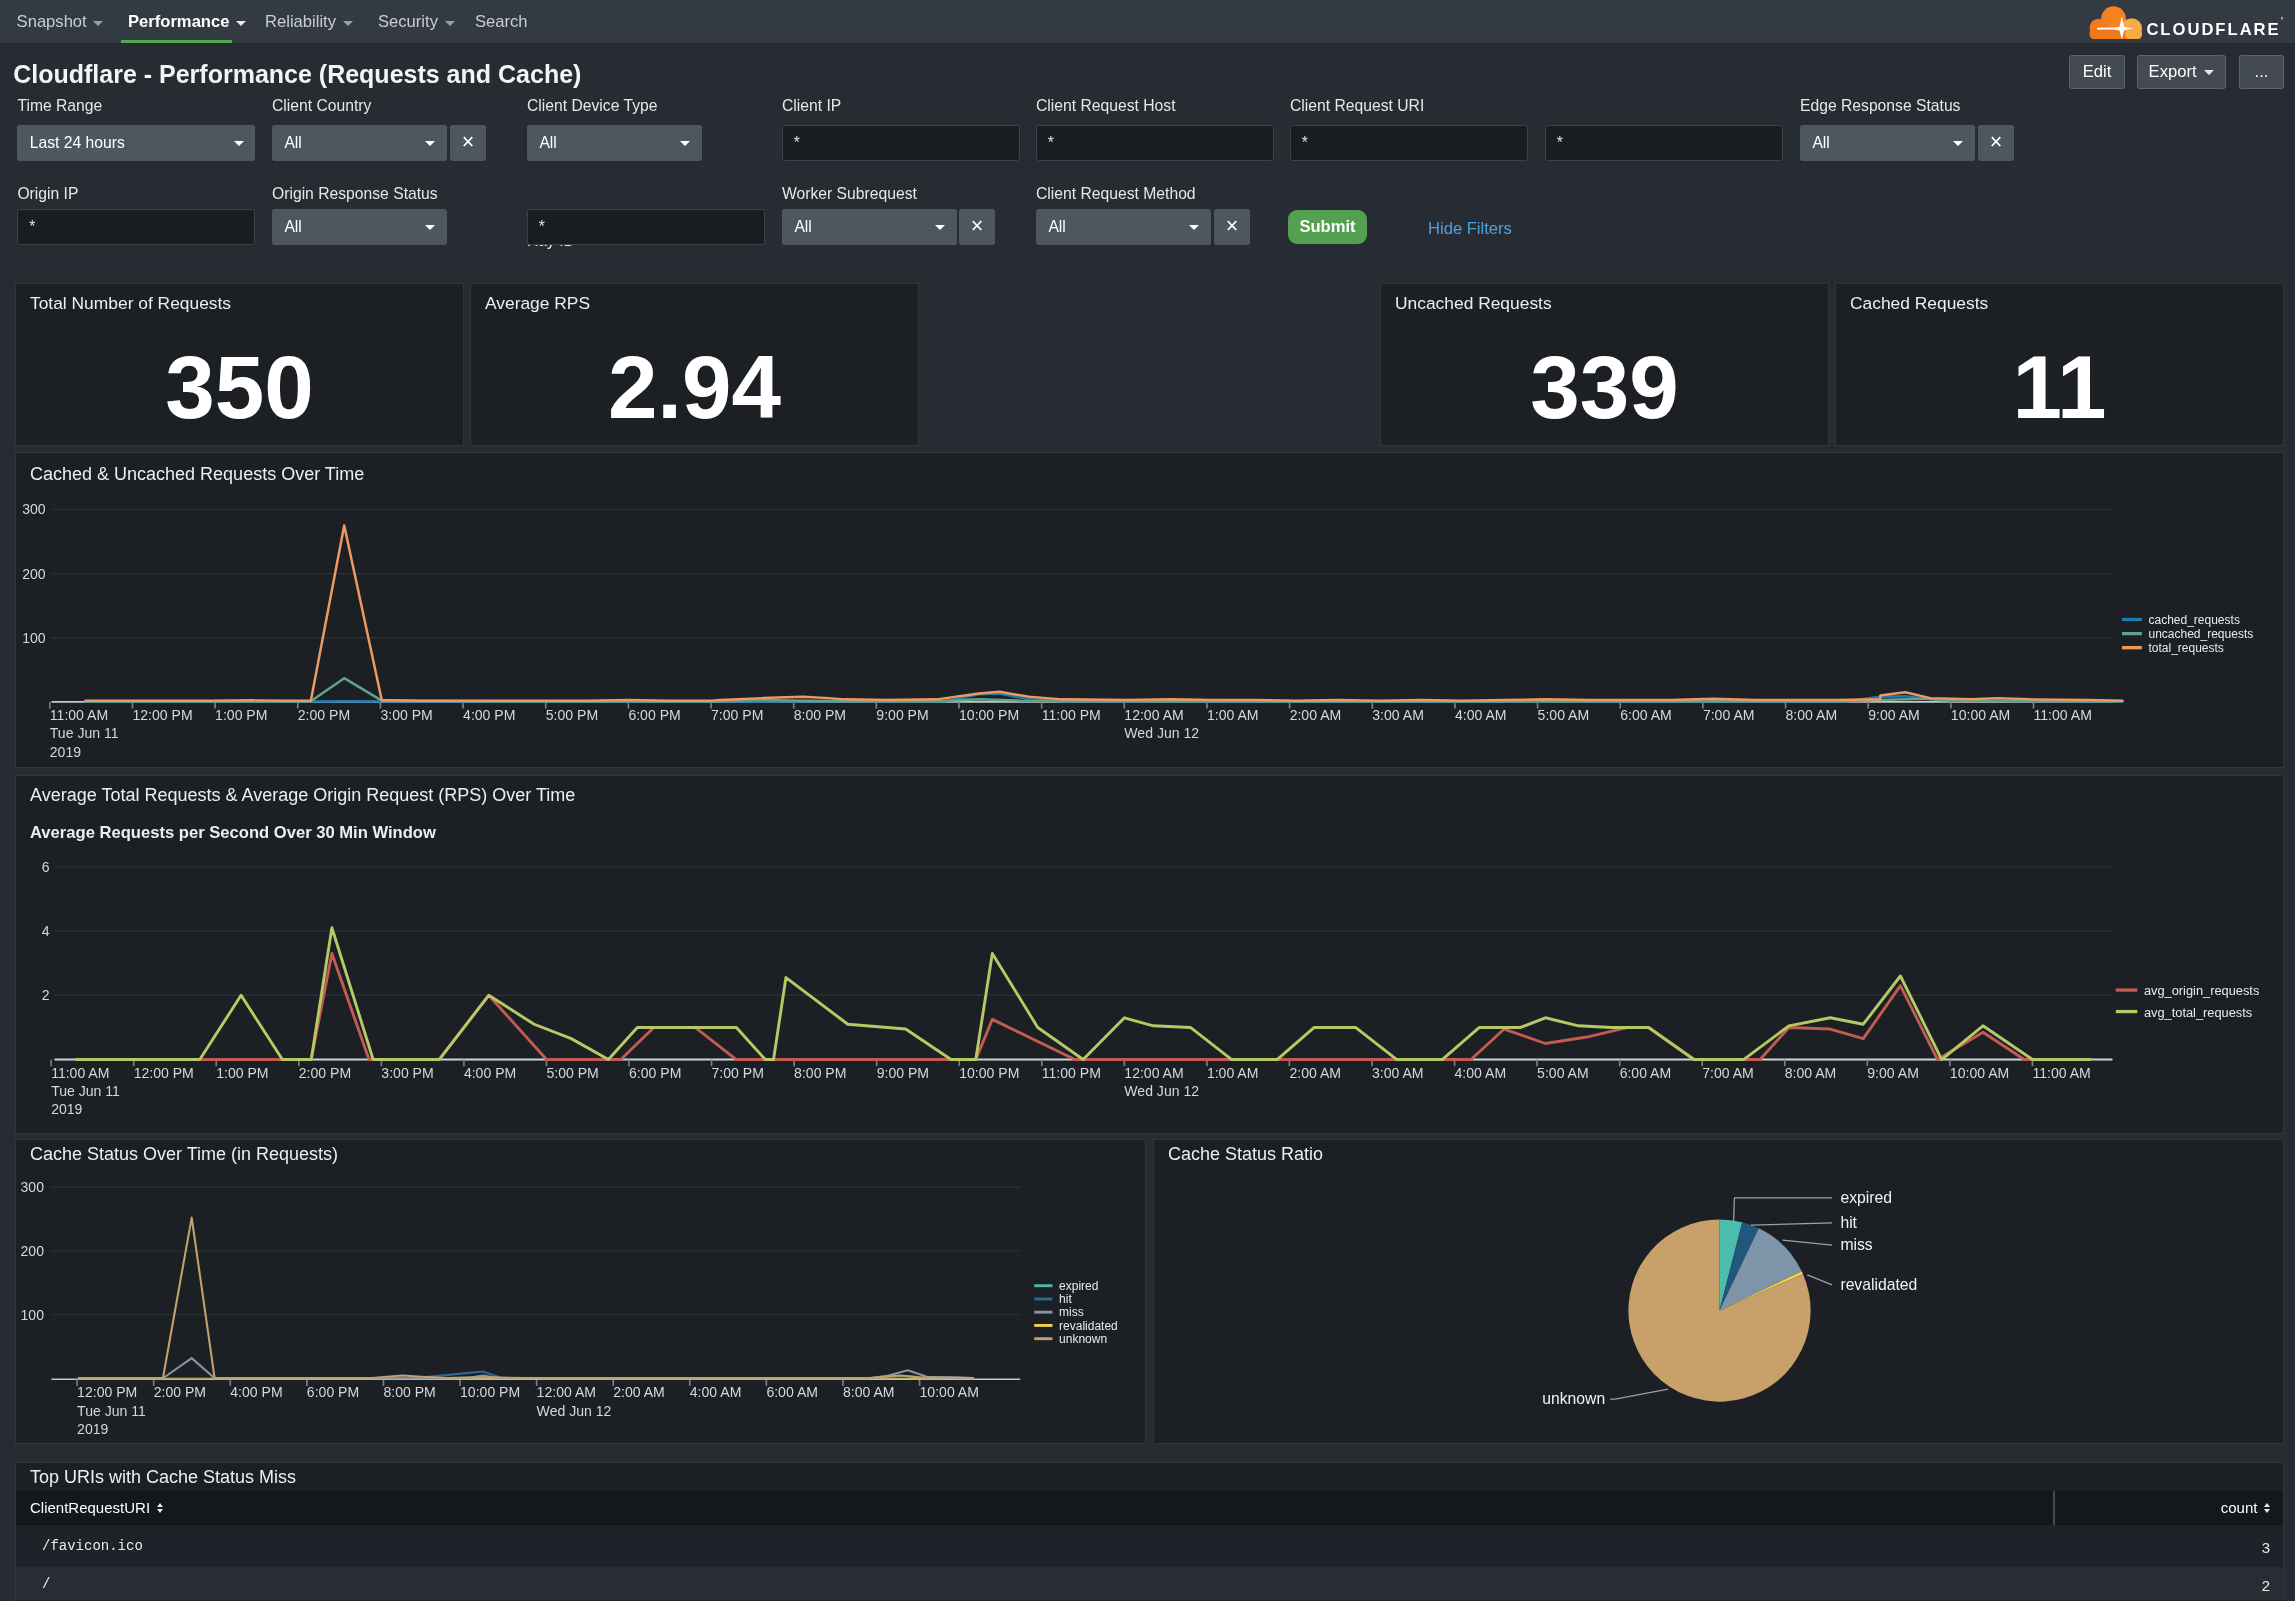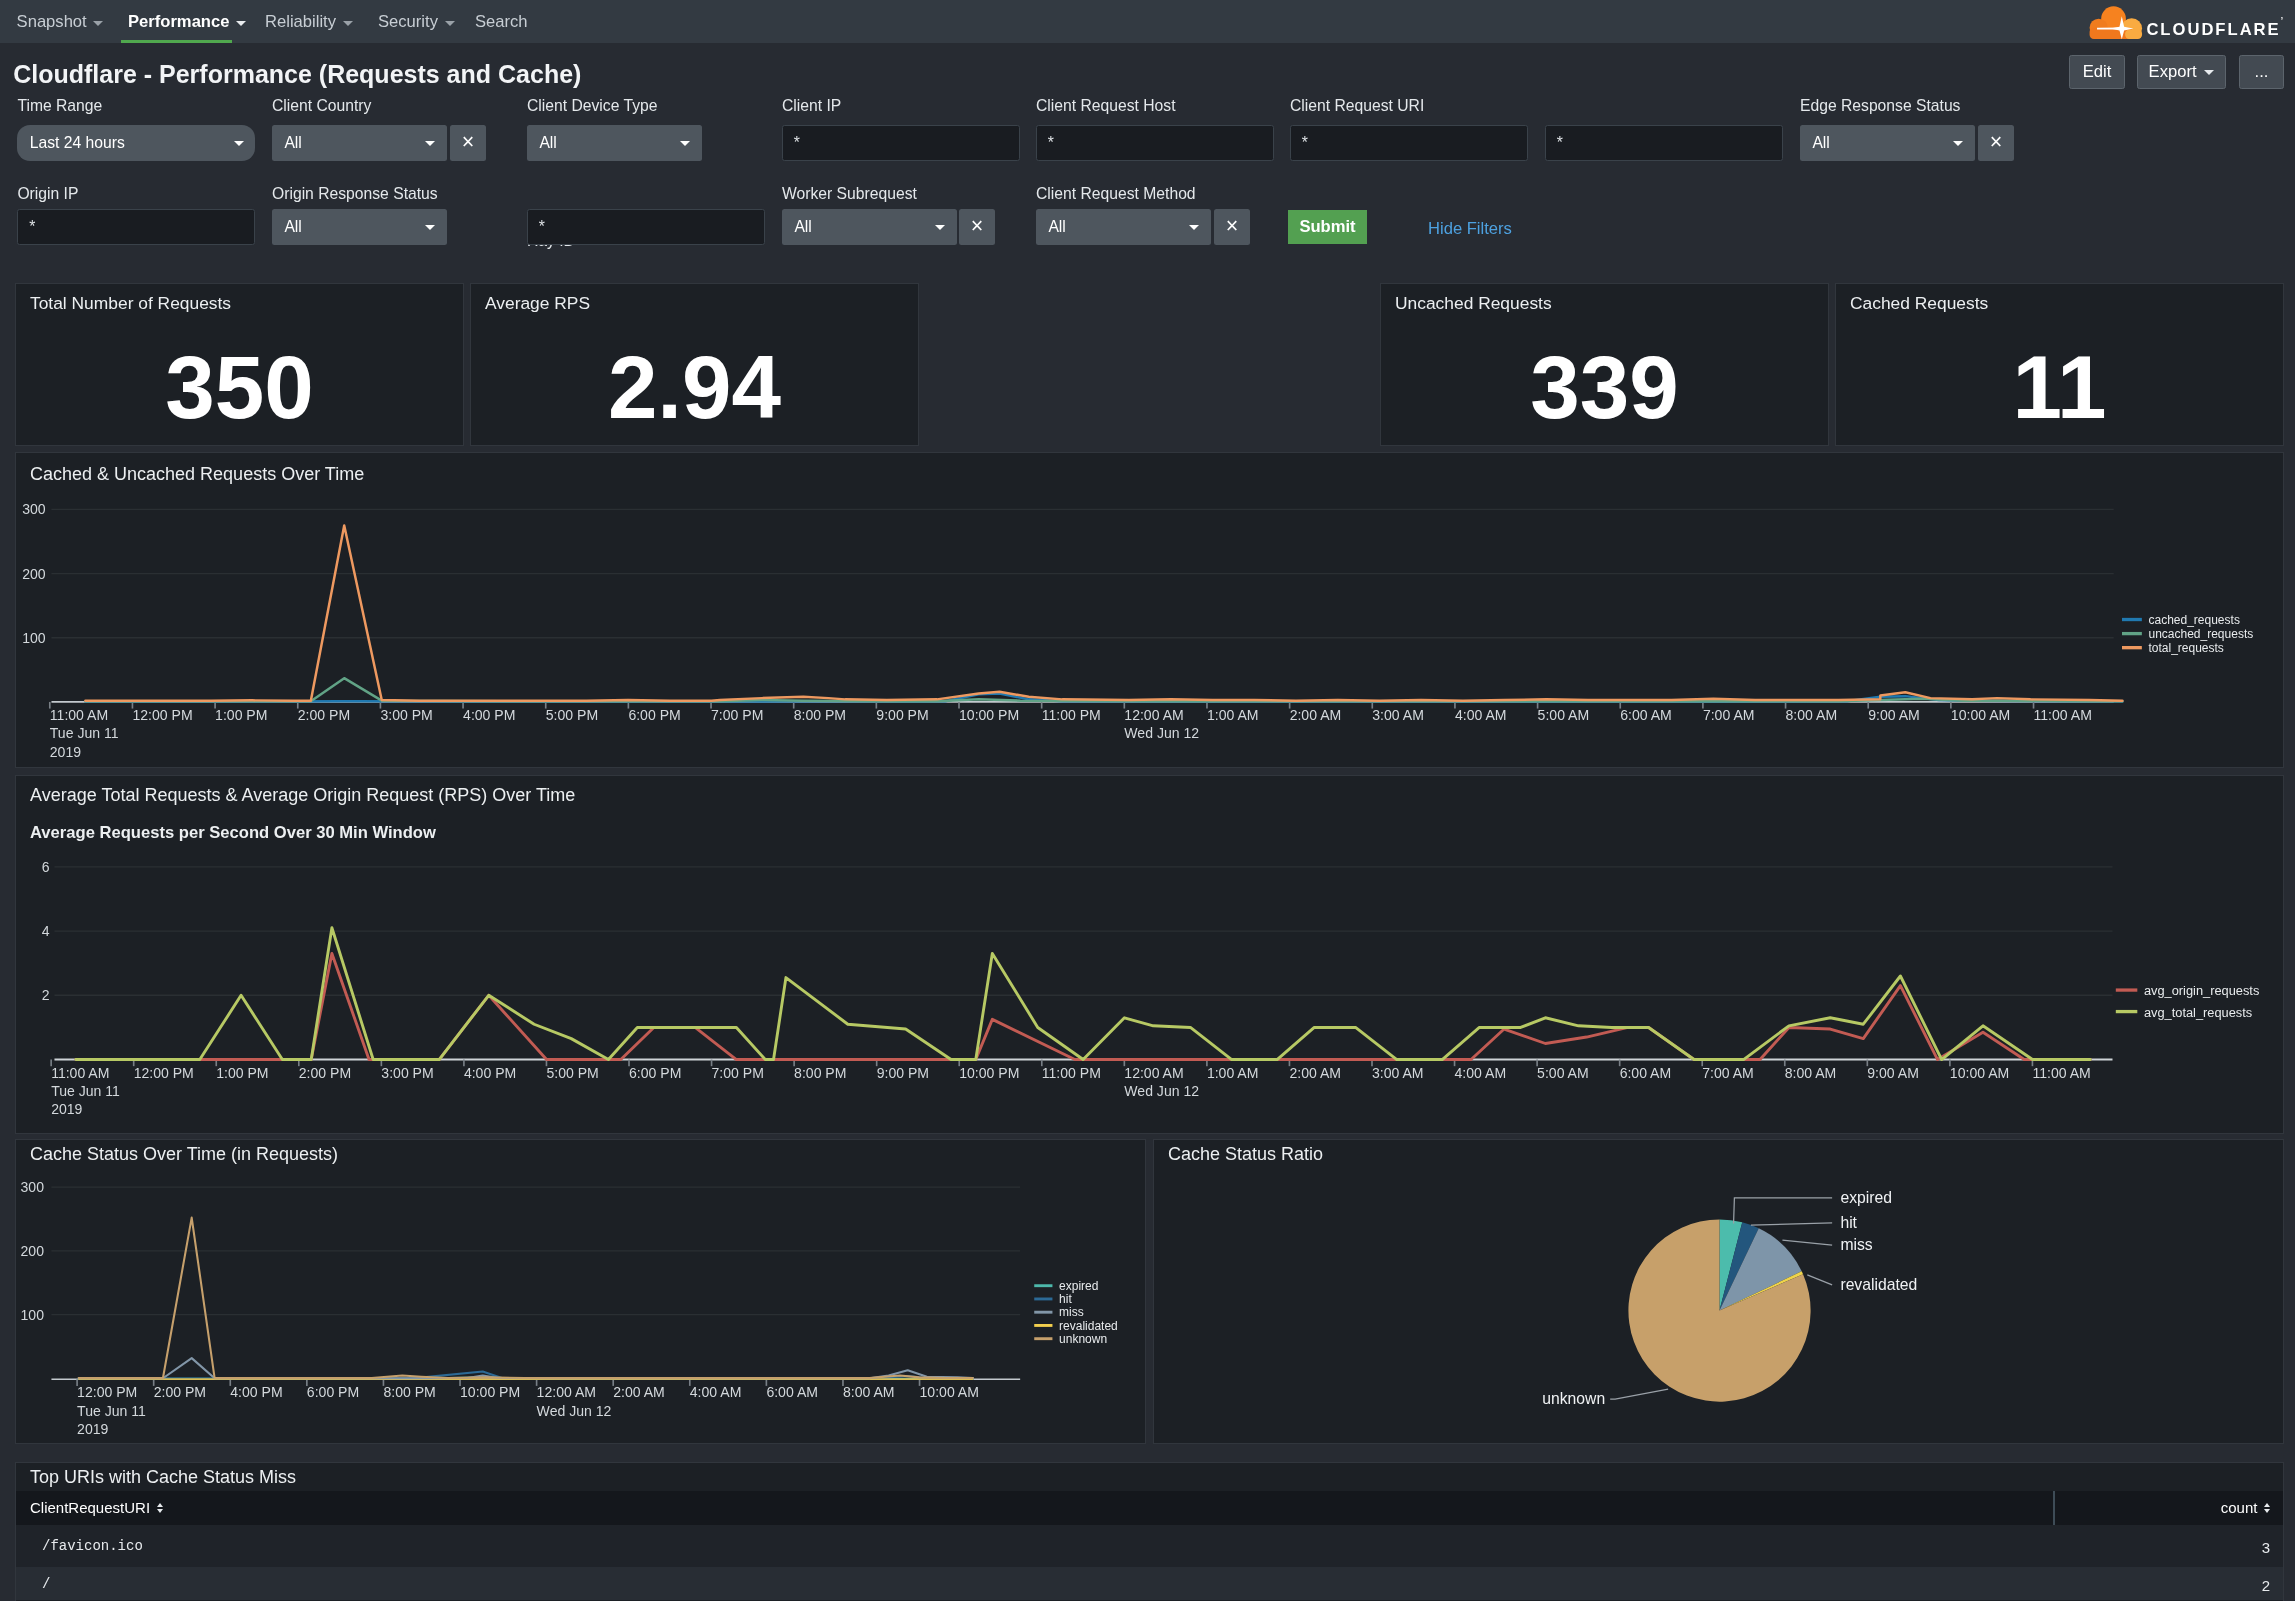--- a/index.html
+++ b/index.html
@@ -10,21 +10,21 @@
 .ncar.w { border-top-color:#e8ebee; }
 .uline { position:absolute; left:121px; top:40px; width:111px; height:3.3px; background:#50a84e; }
 .cftext { position:absolute; right:10px; top:15px; font-size:16.6px; font-weight:bold; color:#fff; letter-spacing:2px; }
 h1 { position:absolute; left:13.2px; top:60px; font-size:25px; font-weight:bold; color:#f2f4f6; }
 .hbtn { position:absolute; top:55px; height:34px; background:#434a52; border:0.8px solid #5c646c; border-radius:2.5px; color:#fff; font-size:16.6px; text-align:center; line-height:32px; }
 .flab { position:absolute; font-size:15.7px; color:#e4e8eb; white-space:nowrap; }
 .sel { position:absolute; height:36px; background:#4e565e; border-radius:2.5px; color:#fff; font-size:15.7px; line-height:36px; padding-left:12.4px; }
 .car { position:absolute; right:11.6px; top:15.7px; width:0; height:0; border-left:5px solid transparent; border-right:5px solid transparent; border-top:5.8px solid #fff; }
 .xbtn { position:absolute; width:36px; height:36px; background:#4e565e; border-radius:2.5px; color:#fff; font-size:21.5px; text-align:center; line-height:34px; }
 .tin { position:absolute; height:36px; background:#191c21; border:0.8px solid #3a424a; border-radius:2.5px; color:#dfe3e6; font-size:15.7px; line-height:34px; padding-left:10.8px; }
-.submit { position:absolute; width:79px; height:34px; background:#53a051; border-radius:0; color:#fff; font-size:16.6px; font-weight:bold; text-align:center; line-height:34px; }
+.submit { position:absolute; width:79px; height:34px; background:#53a051; border-radius:9px; color:#fff; font-size:16.6px; font-weight:bold; text-align:center; line-height:34px; }
 .hidef { position:absolute; font-size:16.6px; color:#4da1e0;margin-left:40px; }
 .panel { position:absolute; background:#1c2025; border:0.8px solid #31363d; }
 .ptitle { position:absolute; font-size:18px; color:#eceff1; white-space:nowrap; }
 .big { position:absolute; left:0; right:0; top:55px; height:96px; line-height:96px; text-align:center; font-size:89px; font-weight:bold; color:#fff; }
 .thead { position:absolute; left:15.7px; top:1491px; width:2267px; height:34px; background:#14171c; }
 .trow1 { position:absolute; left:15.7px; top:1525px; width:2267px; height:42px; background:#1f2329; }
 .trow2 { position:absolute; left:15.7px; top:1567px; width:2267px; height:33px; background:#282d34; }
 .mono { font-family:"Liberation Mono", monospace;margin-left:12px; }
 .sorticon { display:inline-block; margin-left:6.6px; }
 .sorticon b, .sorticon i { display:block; width:0; height:0; border-left:3.7px solid transparent; border-right:3.7px solid transparent; }
@@ -50,21 +50,21 @@
 <path d="M42 16 L44.8 28.7 L56 31 L44.8 33.3 L42 44 L39.2 33.3 L28 31 L39.2 28.7 Z" fill="#fff"></path>
 <path d="M12 30 L40 29.8 L40 32.2 L12 32 Z" fill="#fff"></path>
 </svg>
 <span class="cftext">CLOUDFLARE<span style="font-size:8.3px;vertical-align:11.6px;">’</span></span>
 </div>
 <h1>Cloudflare - Performance (Requests and Cache)</h1>
 <div class="hbtn" style="left:2069px;width:56px;">Edit</div>
 <div class="hbtn" style="left:2137px;width:89px;">Export <span class="ncar w" style="margin-left:3.3px;"></span></div>
 <div class="hbtn" style="left:2239px;width:45px;">...</div>
 <div class="flab" style="left:17.4px;top:97px;">Time Range</div>
-<div class="sel" style="left:17.4px;top:125px;width:238px;border-radius:13px;"><span>Last 24 hours</span><span class="car"></span></div>
+<div class="sel" style="left:17.4px;top:125px;width:238px;"><span>Last 24 hours</span><span class="car"></span></div>
 <div class="flab" style="left:272px;top:97px;">Client Country</div>
 <div class="sel" style="left:272px;top:125px;width:175px;"><span>All</span><span class="car"></span></div>
 <div class="xbtn" style="left:450px;top:125px;">×</div>
 <div class="flab" style="left:527px;top:97px;">Client Device Type</div>
 <div class="sel" style="left:527px;top:125px;width:175px;"><span>All</span><span class="car"></span></div>
 <div class="flab" style="left:782px;top:97px;">Client IP</div>
 <div class="tin" style="left:782px;top:125px;width:238px;">*</div>
 <div class="flab" style="left:1036px;top:97px;">Client Request Host</div>
 <div class="tin" style="left:1036px;top:125px;width:238px;">*</div>
 <div class="flab" style="left:1290px;top:97px;">Client Request URI</div>

